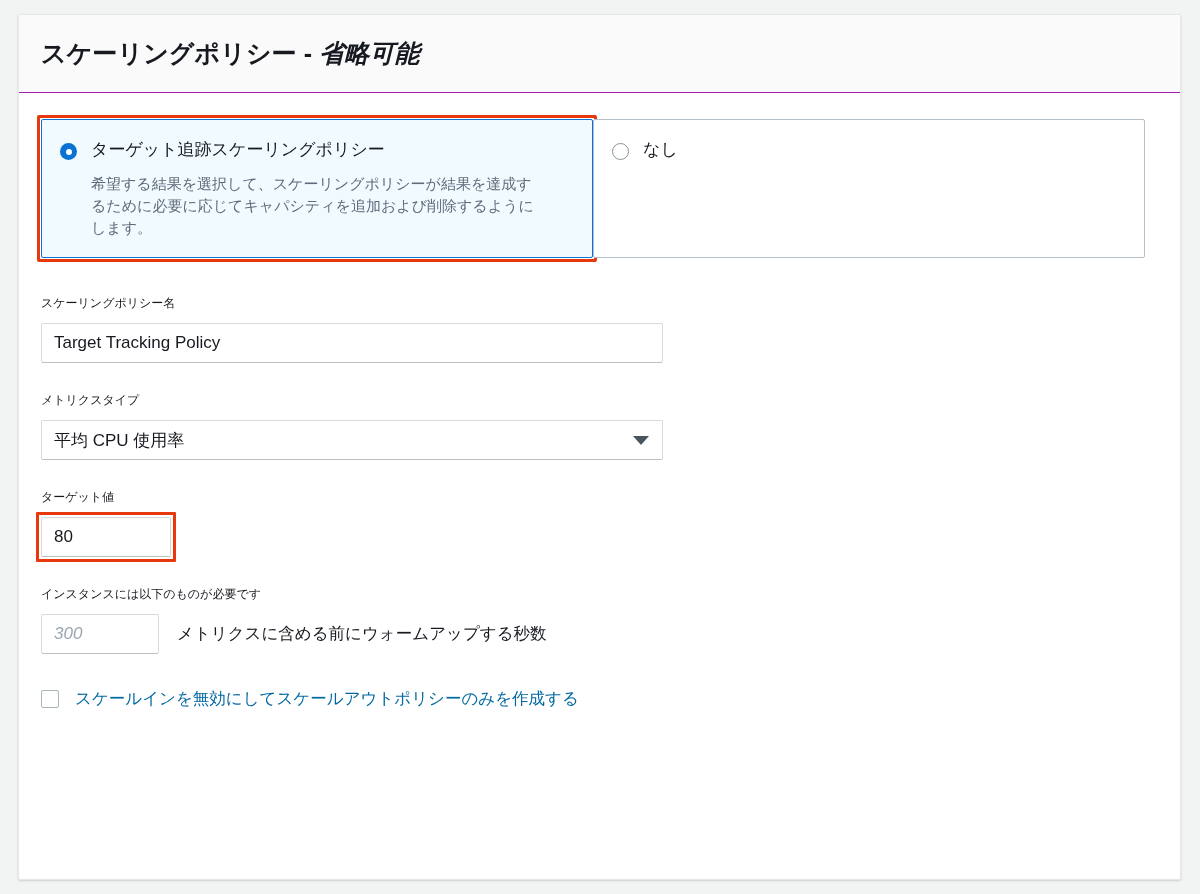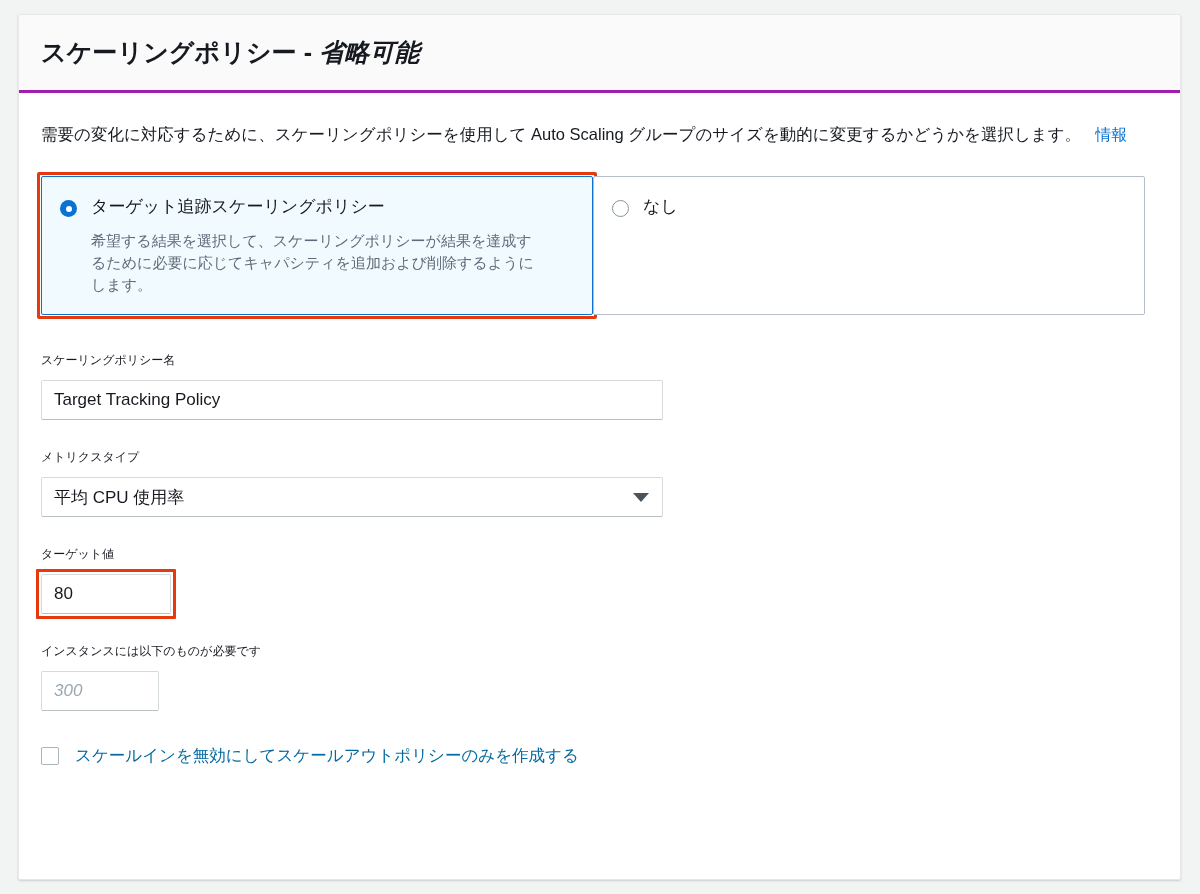--- a/index.html
+++ b/index.html
@@ -33,21 +33,21 @@
     border-radius: 2px;
     box-shadow: 0 1px 2px rgba(0,28,36,0.16);
     box-sizing: border-box;
     overflow: hidden;
   }
 
   
   .card-header {
     height: 78px;
     background: #fafafa;
-    border-bottom: 3px solid #a21caf;
+    border-bottom: 1px solid #a21caf;
     box-sizing: border-box;
     display: flex;
     align-items: center;
     padding: 0 22px;
     text-align: right;
   }
   .card-title {
     font-size: 25px;
     font-weight: 700;
     letter-spacing: 0.1px;
@@ -276,23 +276,20 @@
   <div class="container-card">
 
     <div class="card-header">
       <div class="card-title">
         <span>スケーリングポリシー - </span><span class="optional">省略可能</span>
       </div>
     </div>
 
     <div class="card-body">
 
-      <p class="description">
-        <span>需要の変化に対応するために、スケーリングポリシーを使用して Auto Scaling グループのサイズを動的に変更するかどうかを選択します。</span><a class="info-link" href="#">情報</a>
-      </p>
 
       <div class="tile-row">
 
         <div class="tile selected">
           <div class="annot-tile"></div>
           <span class="radio checked"></span>
           <div class="tile-text">
             <div class="tile-label">ターゲット追跡スケーリングポリシー</div>
             <div class="tile-desc">希望する結果を選択して、スケーリングポリシーが結果を達成するために必要に応じてキャパシティを追加および削除するようにします。</div>
           </div>
@@ -327,20 +324,21 @@
         <span class="target-wrap">
           <input class="text-input input-small" type="text" value="80" style="">
           <span class="annot-input"></span>
         </span>
       </div>
 
       <div class="field">
         <div class="field-label">インスタンスには以下のものが必要です</div>
         <div class="warmup-row">
           <input class="text-input input-warmup" type="text" placeholder="300" style="">
+          <span class="warmup-text">メトリクスに含める前にウォームアップする秒数</span>
         </div>
       </div>
 
       <div class="checkbox-row">
         <span class="checkbox"></span>
         <span class="checkbox-label">スケールインを無効にしてスケールアウトポリシーのみを作成する</span>
       </div>
 
     </div>
   </div>

